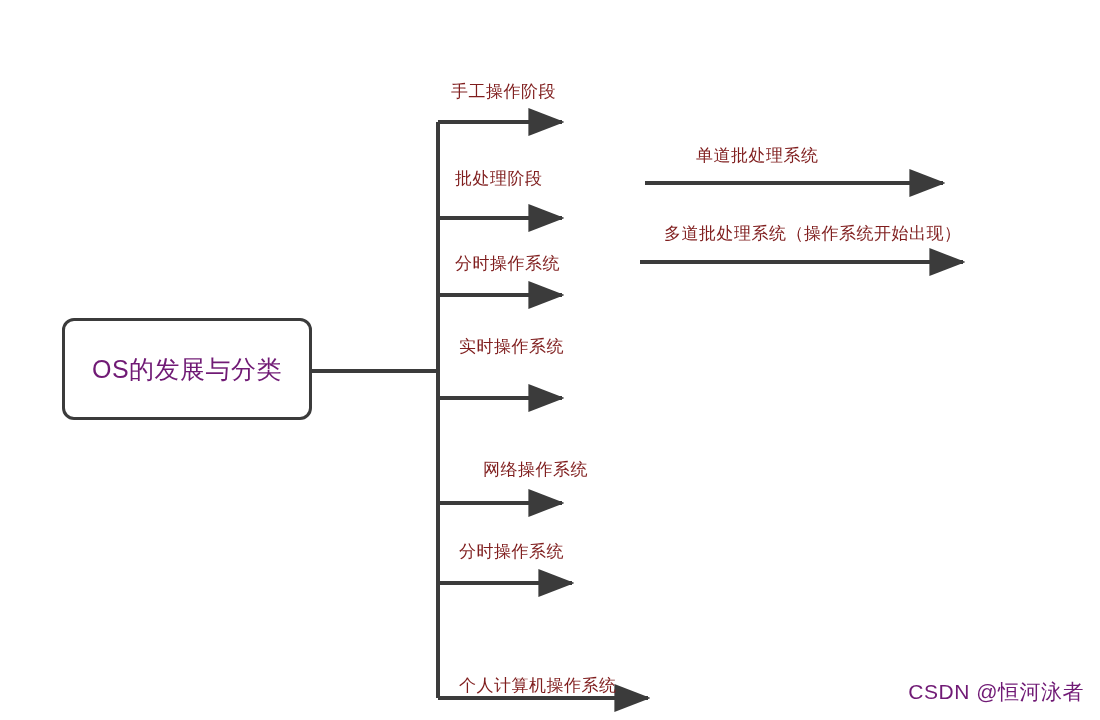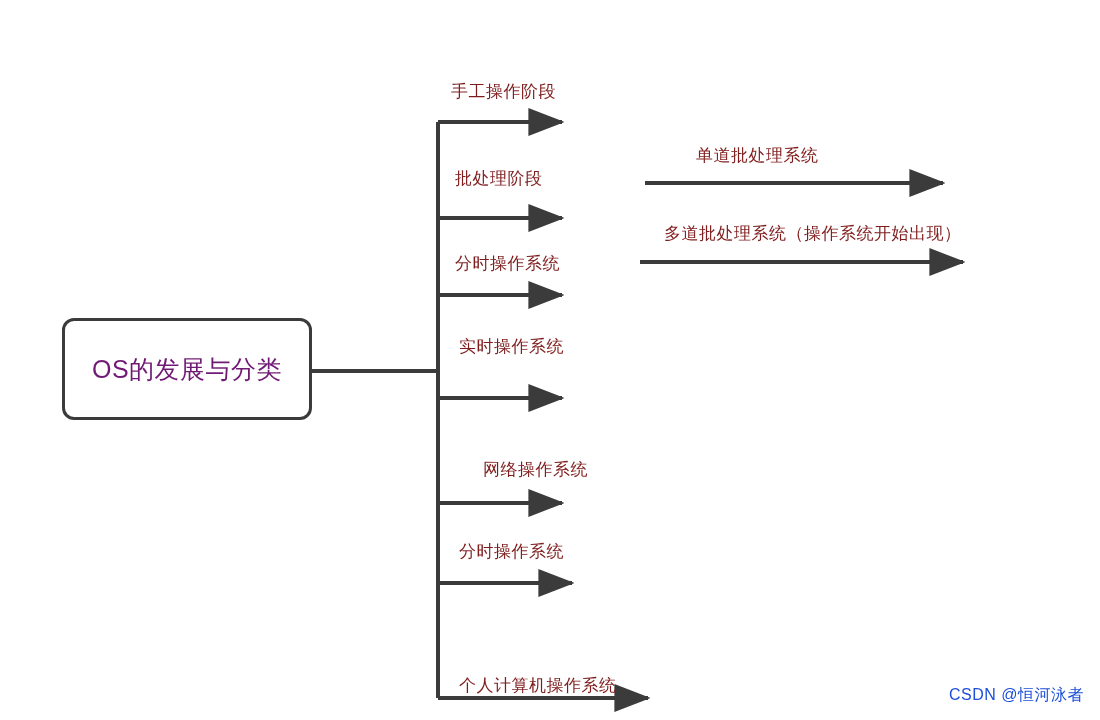--- a/index.html
+++ b/index.html
@@ -51,22 +51,22 @@
     color: #7f1d1d;
     white-space: nowrap;
     letter-spacing: 0.5px;
     line-height: 1;
   }
 
   .watermark {
     position: absolute;
     right: 16px;
     bottom: 14px;
-    font-size: 16px;
-    color: #1d4ed8;
+    font-size: 21px;
+    color: #701a75;
     white-space: nowrap;
     letter-spacing: 0.5px;
   }
 </style>
 </head>
 <body>
 
 <svg id="canvas" viewBox="0 0 1100 720" xmlns="http://www.w3.org/2000/svg">
   <defs>
     <marker id="arrowhead" markerWidth="9" markerHeight="7" refX="8.4" refY="3.5" orient="auto" markerUnits="strokeWidth">

